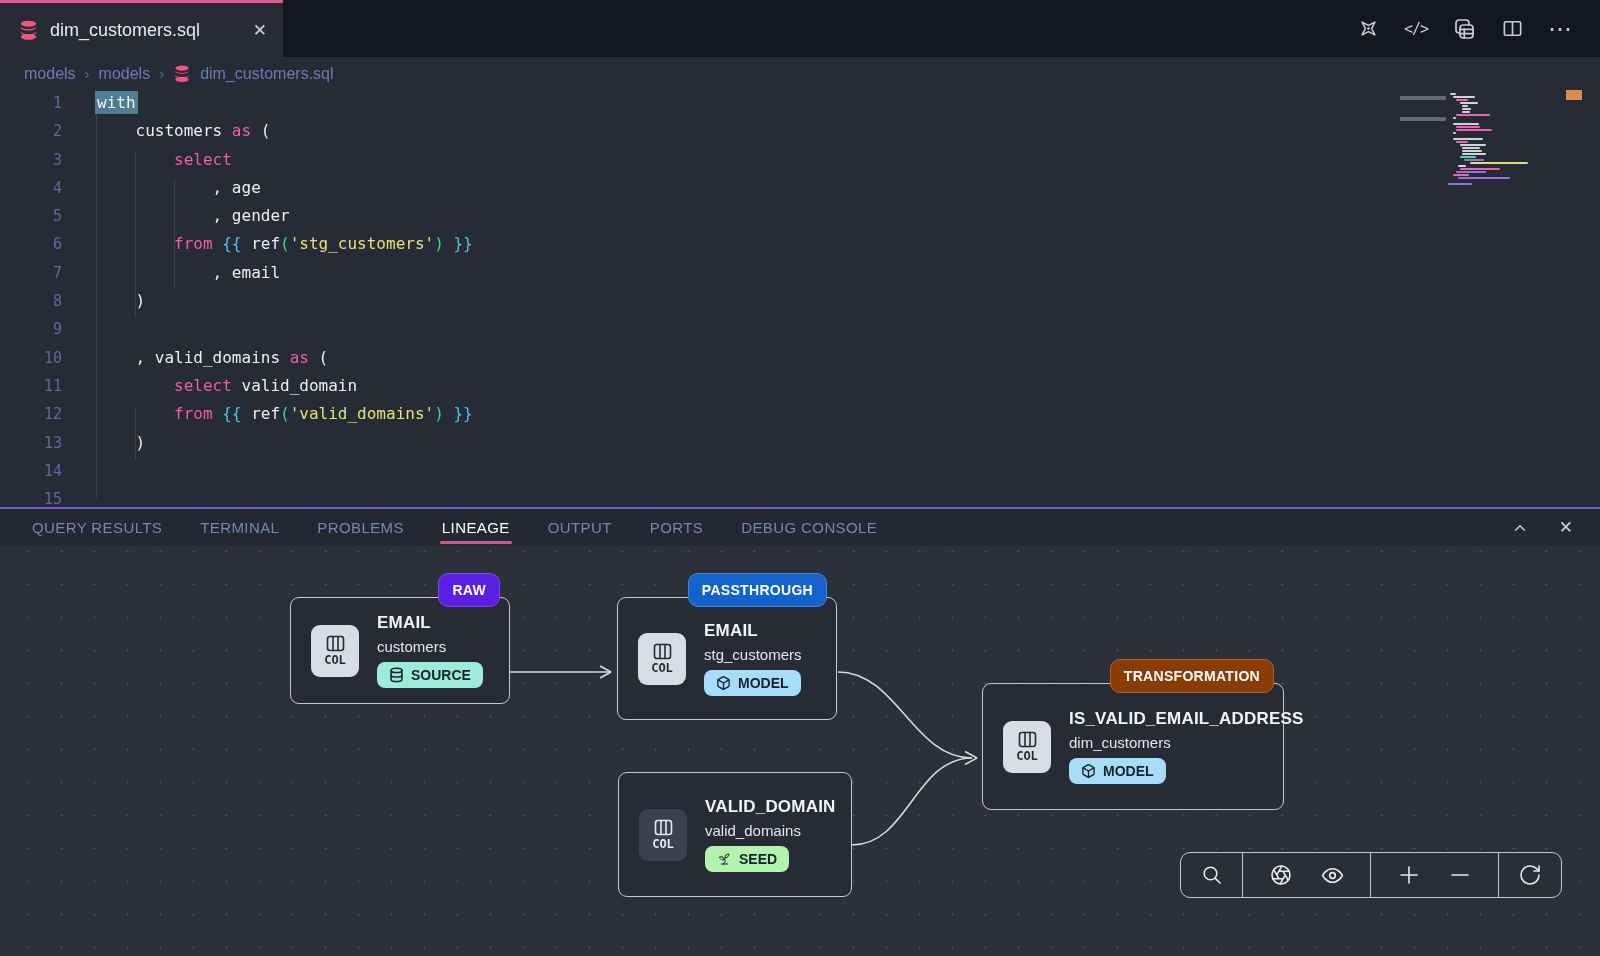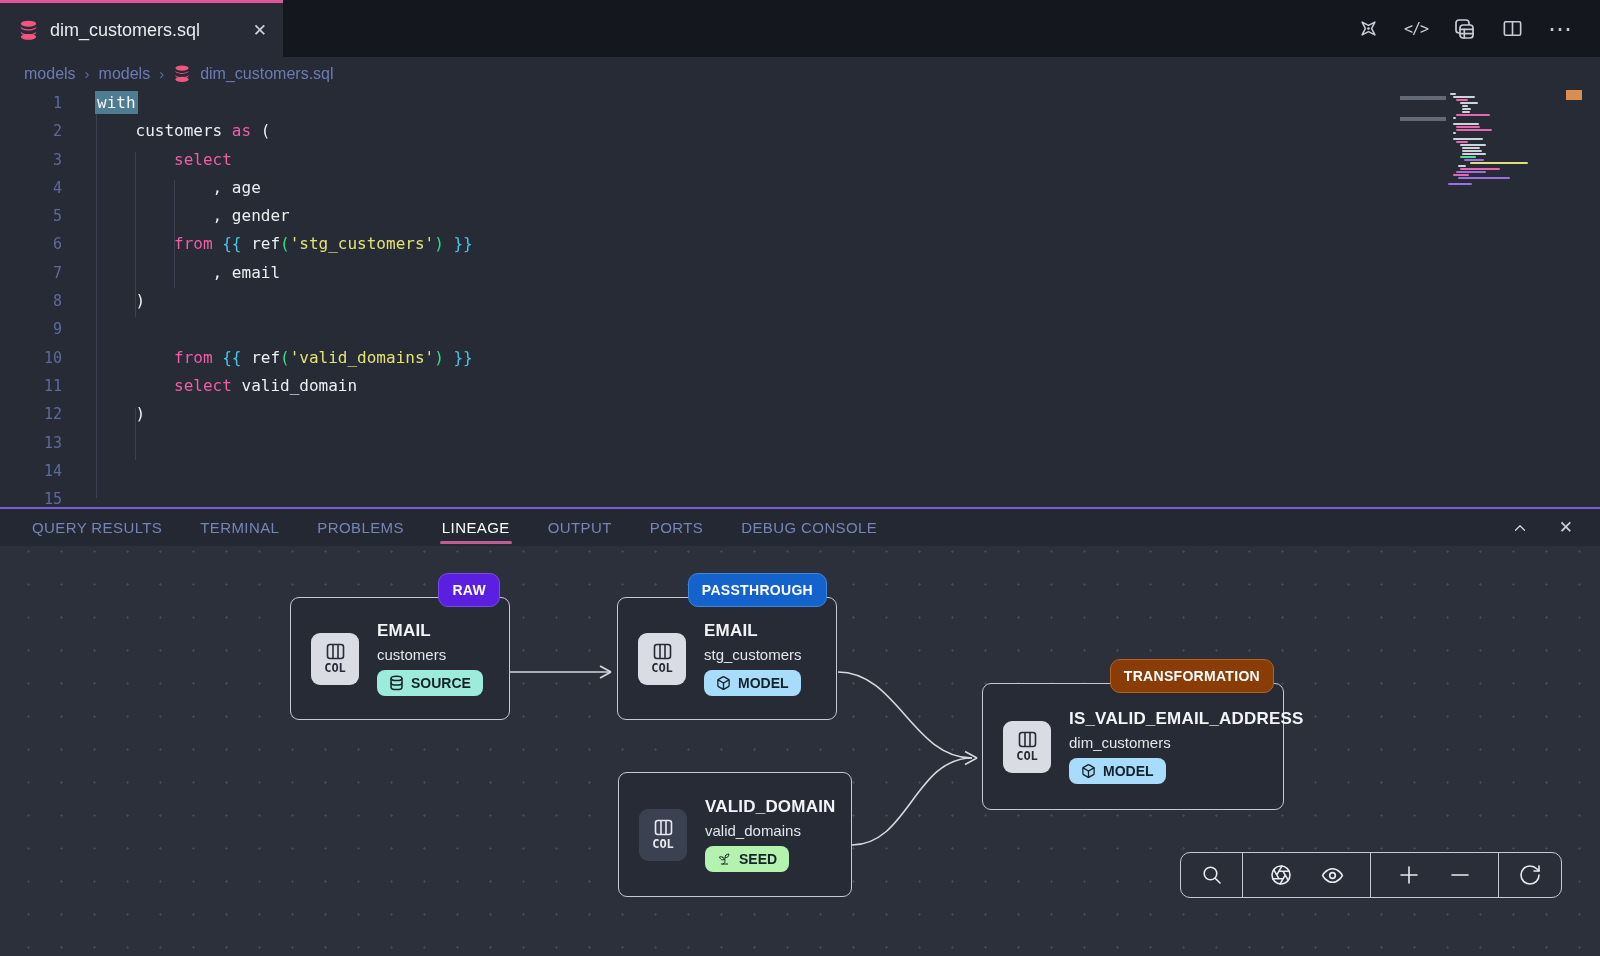--- a/index.html
+++ b/index.html
@@ -59,21 +59,21 @@
 
   
   .canvas { position:relative; height:410px; background-color:#2b303b;
             background-image:radial-gradient(circle, #424857 1.2px, transparent 1.4px);
             background-size:33px 33px; background-position:12px 22px; overflow:hidden; }
   .edges { position:absolute; left:0; top:0; }
   .edges path { stroke:#d6d9de; stroke-width:1.6; fill:none; }
 
   .node { position:absolute; background:#272b35; border:1.5px solid #c6c9d1; border-radius:9px;
           display:flex; align-items:center; gap:18px; padding:0 18px 0 20px; cursor:pointer; }
-  .n1 { left:290px; top:51px;  width:220px; height:123px; }
+  .n1 { left:290px; top:51px;  width:220px; height:107px; }
   .n2 { left:617px; top:51px;  width:220px; height:123px; }
   .n3 { left:618px; top:226px; width:234px; height:125px; }
   .n4 { left:982px; top:137px; width:302px; height:127px; }
 
   .col-chip { flex:none; width:48px; height:52px; border-radius:9px; background:#d9dce2; color:#262b36;
               display:flex; flex-direction:column; align-items:center; justify-content:center; gap:1px;
               font-family:"DejaVu Sans Mono",monospace; font-size:12px; font-weight:bold; }
   .col-chip svg { stroke:currentColor; fill:none; stroke-width:1.6; }
   .col-chip.dark { background:#3a4150; color:#e6e9ee; }
   .node-info { display:flex; flex-direction:column; }
@@ -188,22 +188,23 @@
     <div class="code-area" id="code-lines">
         <div class="code-line"><span class="t-sel">with</span></div>
         <div class="code-line"><span class="t-pl">    customers </span><span class="t-kw">as</span><span class="t-pl"> (</span></div>
         <div class="code-line"><span class="t-pl">        </span><span class="t-kw">select</span></div>
         <div class="code-line"><span class="t-pl">            , age</span></div>
         <div class="code-line"><span class="t-pl">            , gender</span></div>
         <div class="code-line"><span class="t-pl">        </span><span class="t-kw">from</span><span class="t-pl"> </span><span class="t-cy">{{</span><span class="t-pl"> ref</span><span class="t-gr">(</span><span class="t-st">'stg_customers'</span><span class="t-gr">)</span><span class="t-pl"> </span><span class="t-cy">}}</span></div>
         <div class="code-line"><span class="t-pl">            , email</span></div>
         <div class="code-line"><span class="t-pl">    )</span></div>
         <div class="code-line"></div>
+        <div class="code-line"><span class="t-pl">    , valid_domains </span><span class="t-kw">as</span><span class="t-pl"> (</span></div>
+        <div class="code-line"><span class="t-pl">        </span><span class="t-kw">select</span><span class="t-pl"> valid_domain</span></div>
         <div class="code-line"><span class="t-pl">        </span><span class="t-kw">from</span><span class="t-pl"> </span><span class="t-cy">{{</span><span class="t-pl"> ref</span><span class="t-gr">(</span><span class="t-st">'valid_domains'</span><span class="t-gr">)</span><span class="t-pl"> </span><span class="t-cy">}}</span></div>
-        <div class="code-line"><span class="t-pl">        </span><span class="t-kw">select</span><span class="t-pl"> valid_domain</span></div>
         <div class="code-line"><span class="t-pl">    )</span></div>
         <div class="code-line"></div>
       </div>
     <div class="mm-side mm-s1"></div>
     <div class="mm-side mm-s2"></div>
     <div class="minimap" id="minimap">
         <div class="mm-row" style="margin-left: 2px; width: 6px; background: rgb(207, 211, 218);"></div>
         <div class="mm-row" style="margin-left: 5px; width: 22px; background: rgb(207, 211, 218);"></div>
         <div class="mm-row" style="margin-left: 8px; width: 12px; background: rgb(230, 103, 176);"></div>
         <div class="mm-row" style="margin-left: 12px; width: 18px; background: rgb(207, 211, 218);"></div>

